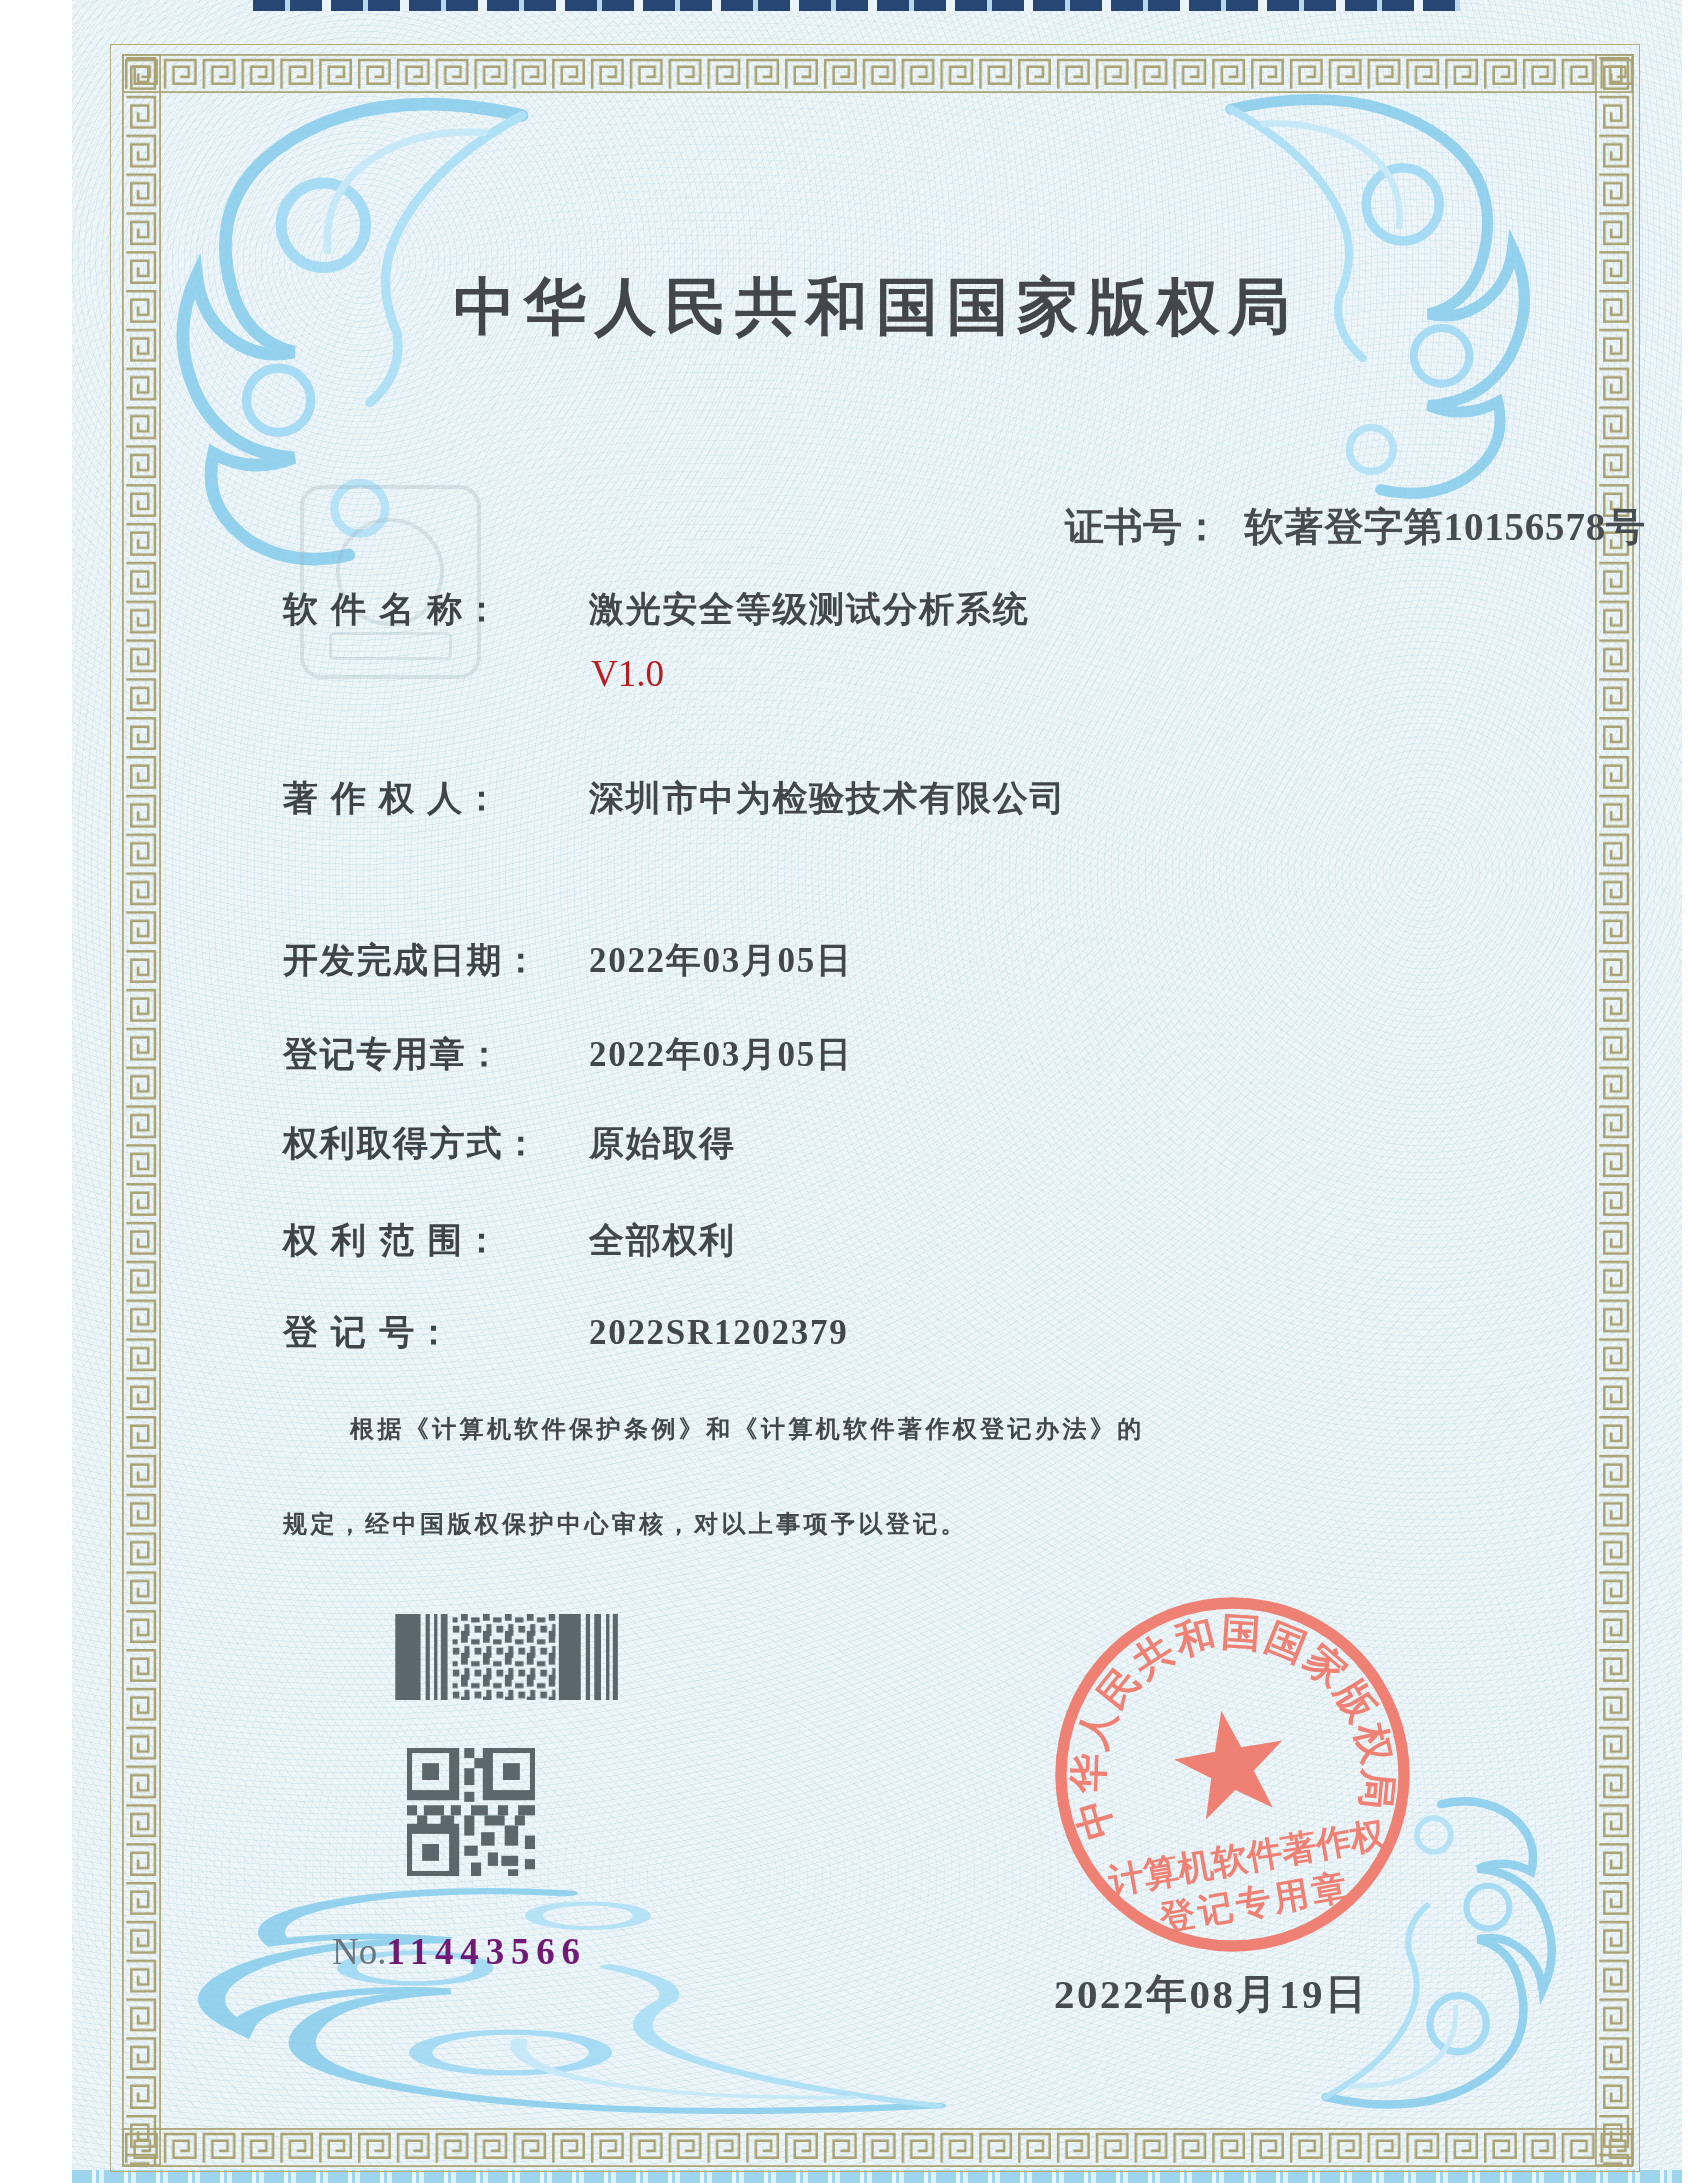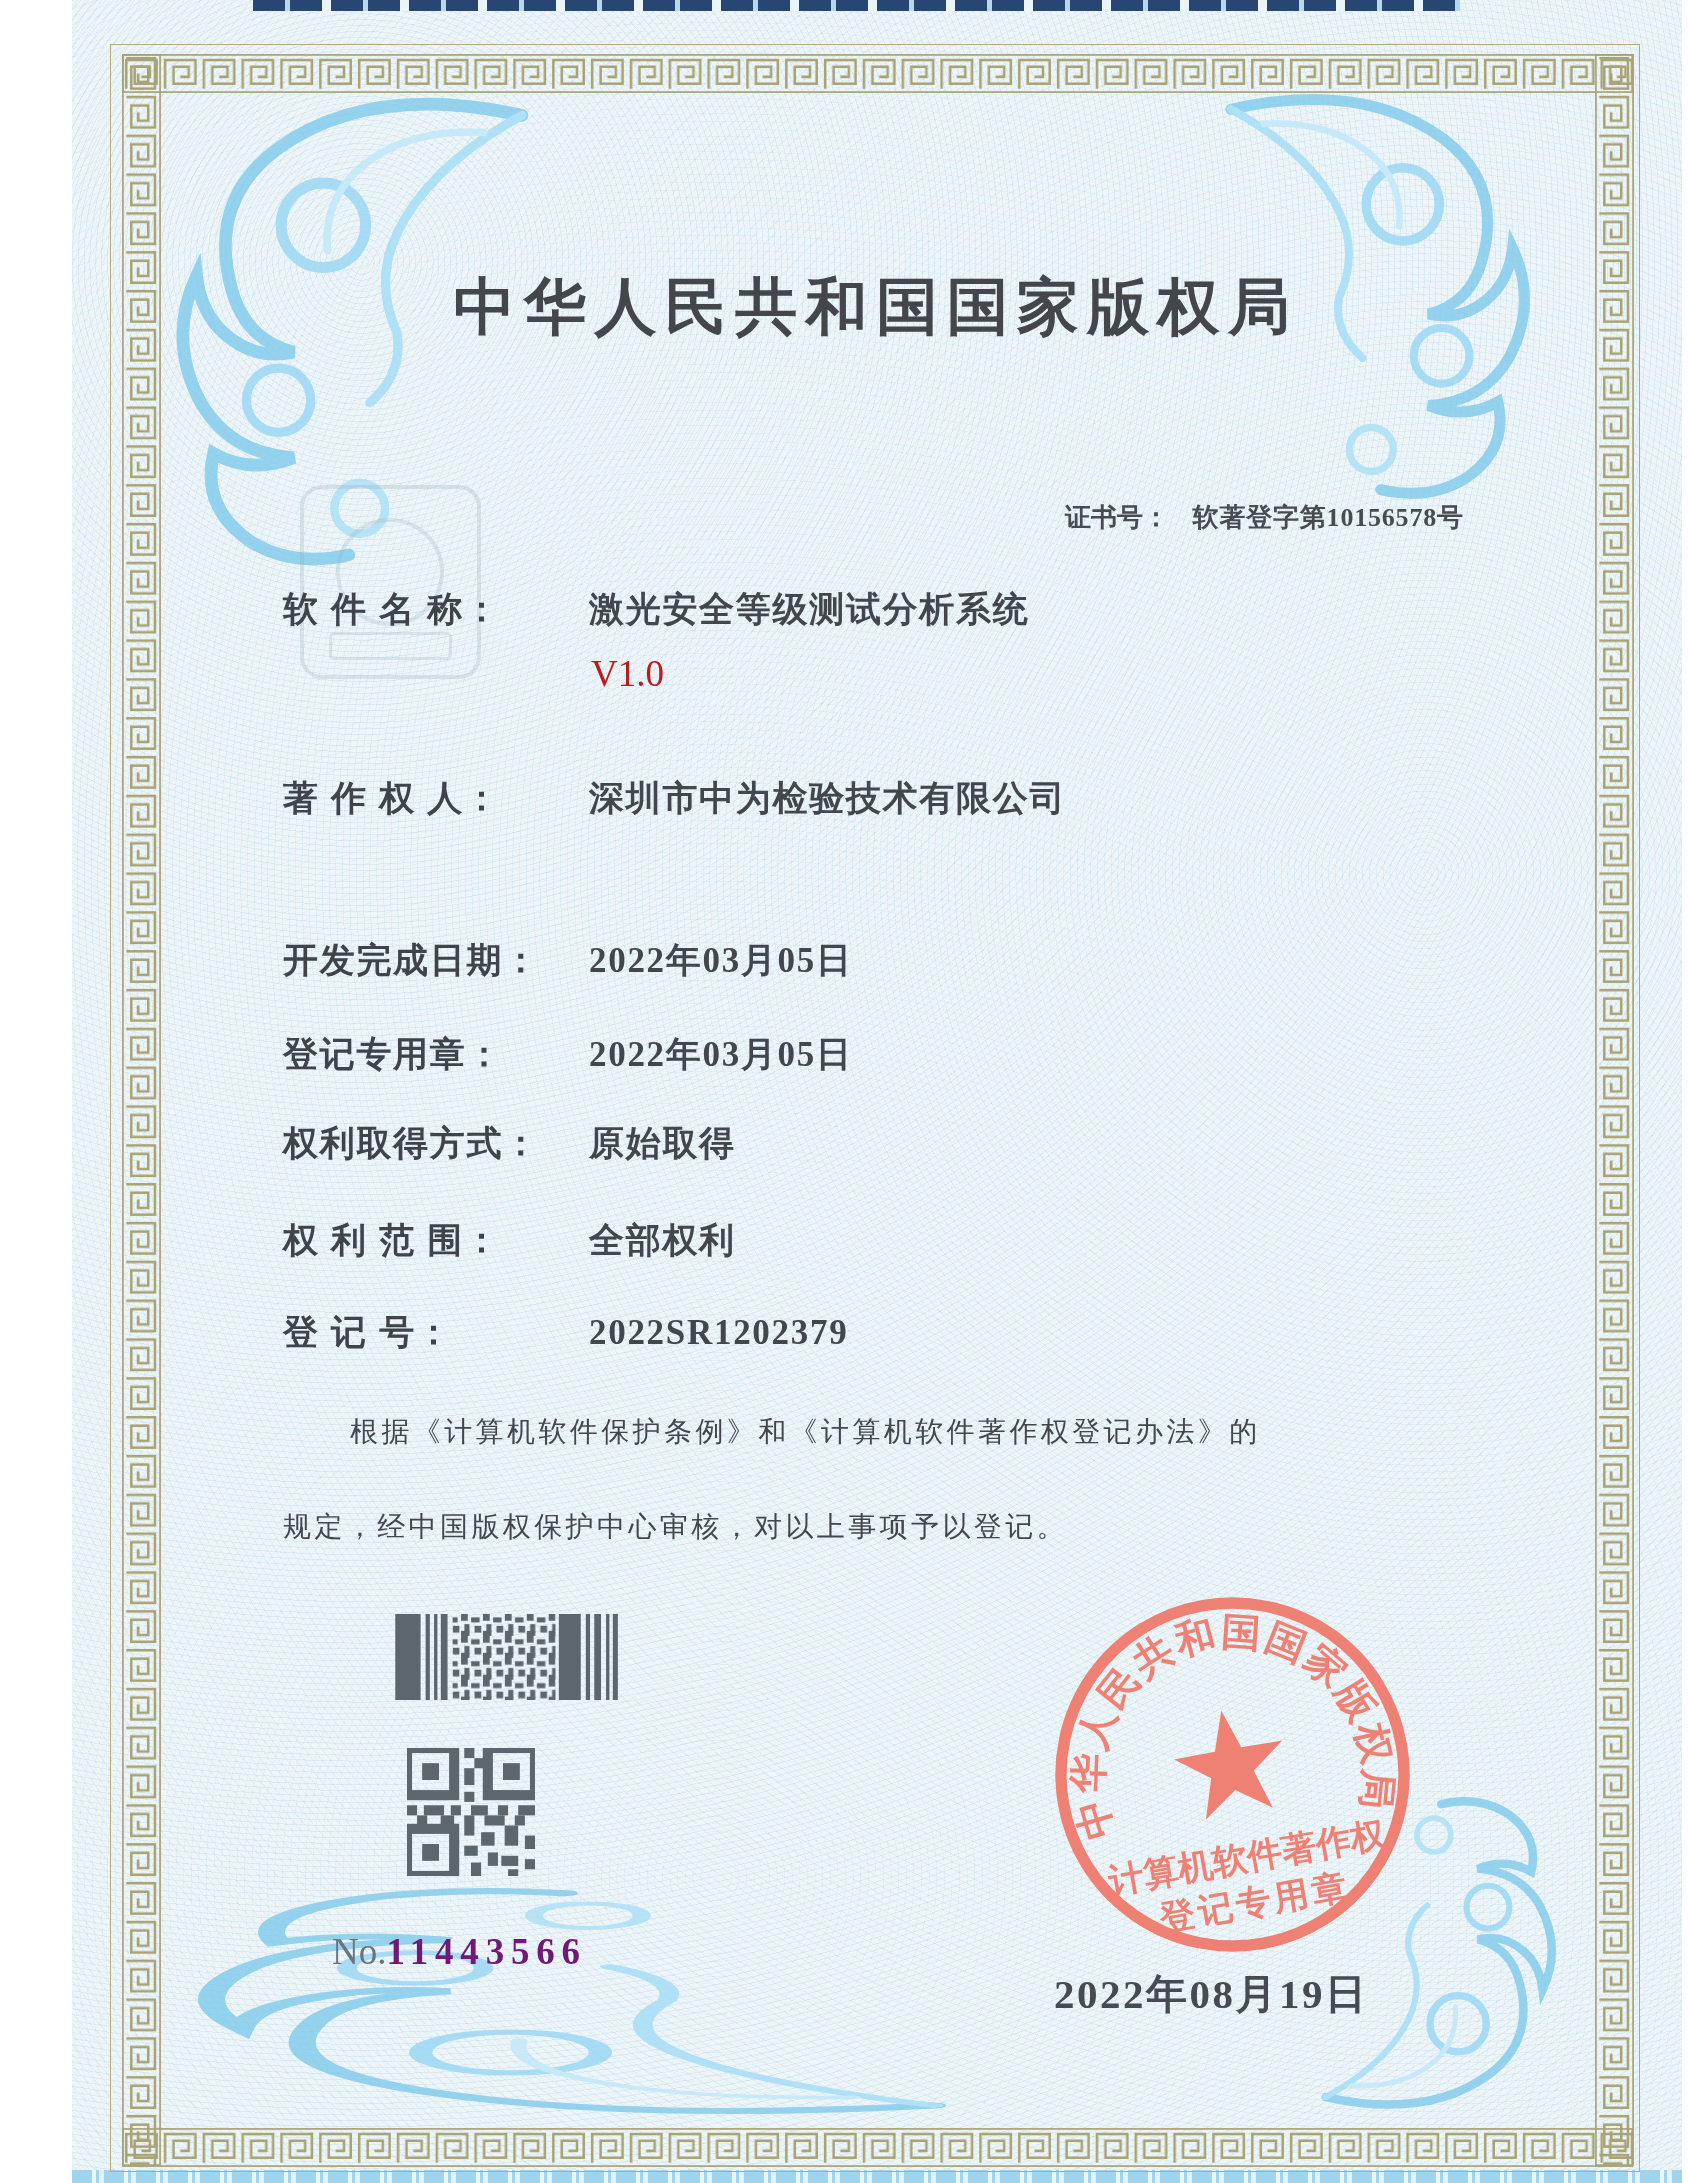--- a/index.html
+++ b/index.html
@@ -19,28 +19,28 @@
     border:1.7px solid #b3ac7c;box-sizing:border-box;}
   .band{position:absolute;}
   .emboss{position:absolute;left:300px;top:485px;width:173px;height:186px;border:4.2px solid rgba(150,170,178,0.32);
     border-radius:22px;opacity:.8;}
   .emboss .c{position:absolute;left:32px;top:29px;width:100px;height:100px;border:4.2px solid rgba(150,170,178,0.30);border-radius:50%;}
   .emboss .b{position:absolute;left:25px;bottom:15px;width:117px;height:22px;border:3.4px solid rgba(150,170,178,0.28);border-radius:5px;}
   .authority{position:absolute;left:118px;width:1516px;top:265px;text-align:center;
     font-size:62px;font-weight:bold;letter-spacing:8.4px;color:#43474b;font-family:"Liberation Serif",serif;}
   .cert-title{position:absolute;left:118px;width:1516px;top:355px;text-align:center;
     font-size:74px;font-weight:bold;letter-spacing:6.8px;color:#42464a;font-family:"Liberation Serif",serif;}
-  .certno{position:absolute;left:1065px;top:500px;font-size:26px;font-weight:bold;color:#474c51;
+  .certno{position:absolute;left:1065px;top:500px;font-size:39px;font-weight:bold;color:#474c51;
     font-family:"Liberation Sans",sans-serif;}
   .certno .v{font-family:"Liberation Serif",serif;margin-left:23.6px;letter-spacing:0.8px;}
   .row{position:absolute;left:283px;font-size:35px;white-space:nowrap;}
   .row .lab{display:inline-block;width:306px;font-family:"Liberation Sans",sans-serif;font-weight:bold;color:#3f444a;letter-spacing:1.7px;}
   .row .val{font-family:"Liberation Serif",serif;font-weight:600;color:#42474c;letter-spacing:1.7px;}
   .val2{position:absolute;left:591px;top:652px;font-size:37px;font-weight:400;font-family:"Liberation Serif",serif;color:#b91c1c;}
-  .stmt{position:absolute;font-size:28px;letter-spacing:3.4px;color:#42474c;font-weight:400;white-space:nowrap;
+  .stmt{position:absolute;font-size:24px;letter-spacing:3.4px;color:#42474c;font-weight:700;white-space:nowrap;
     font-family:"Liberation Serif",serif;}
   .footer-no{position:absolute;left:332px;top:1930px;font-size:37px;color:#68757d;font-family:"Liberation Serif",serif;}
   .footer-no .num{color:#701a75;letter-spacing:6.8px;font-weight:700;}
   .footer-date{position:absolute;left:1054px;top:1925px;font-size:41px;font-weight:bold;color:#464b50;
     letter-spacing:2.5px;font-family:"Liberation Serif",serif;z-index:3;margin-top:42px;}
   .seal{position:absolute;left:1040px;top:1582px;width:385px;height:385px;transform:rotate(-10deg);
     opacity:.93;z-index:4;}
   .codes{position:absolute;z-index:2;}
   .flo{position:absolute;opacity:.85;}
 </style>

